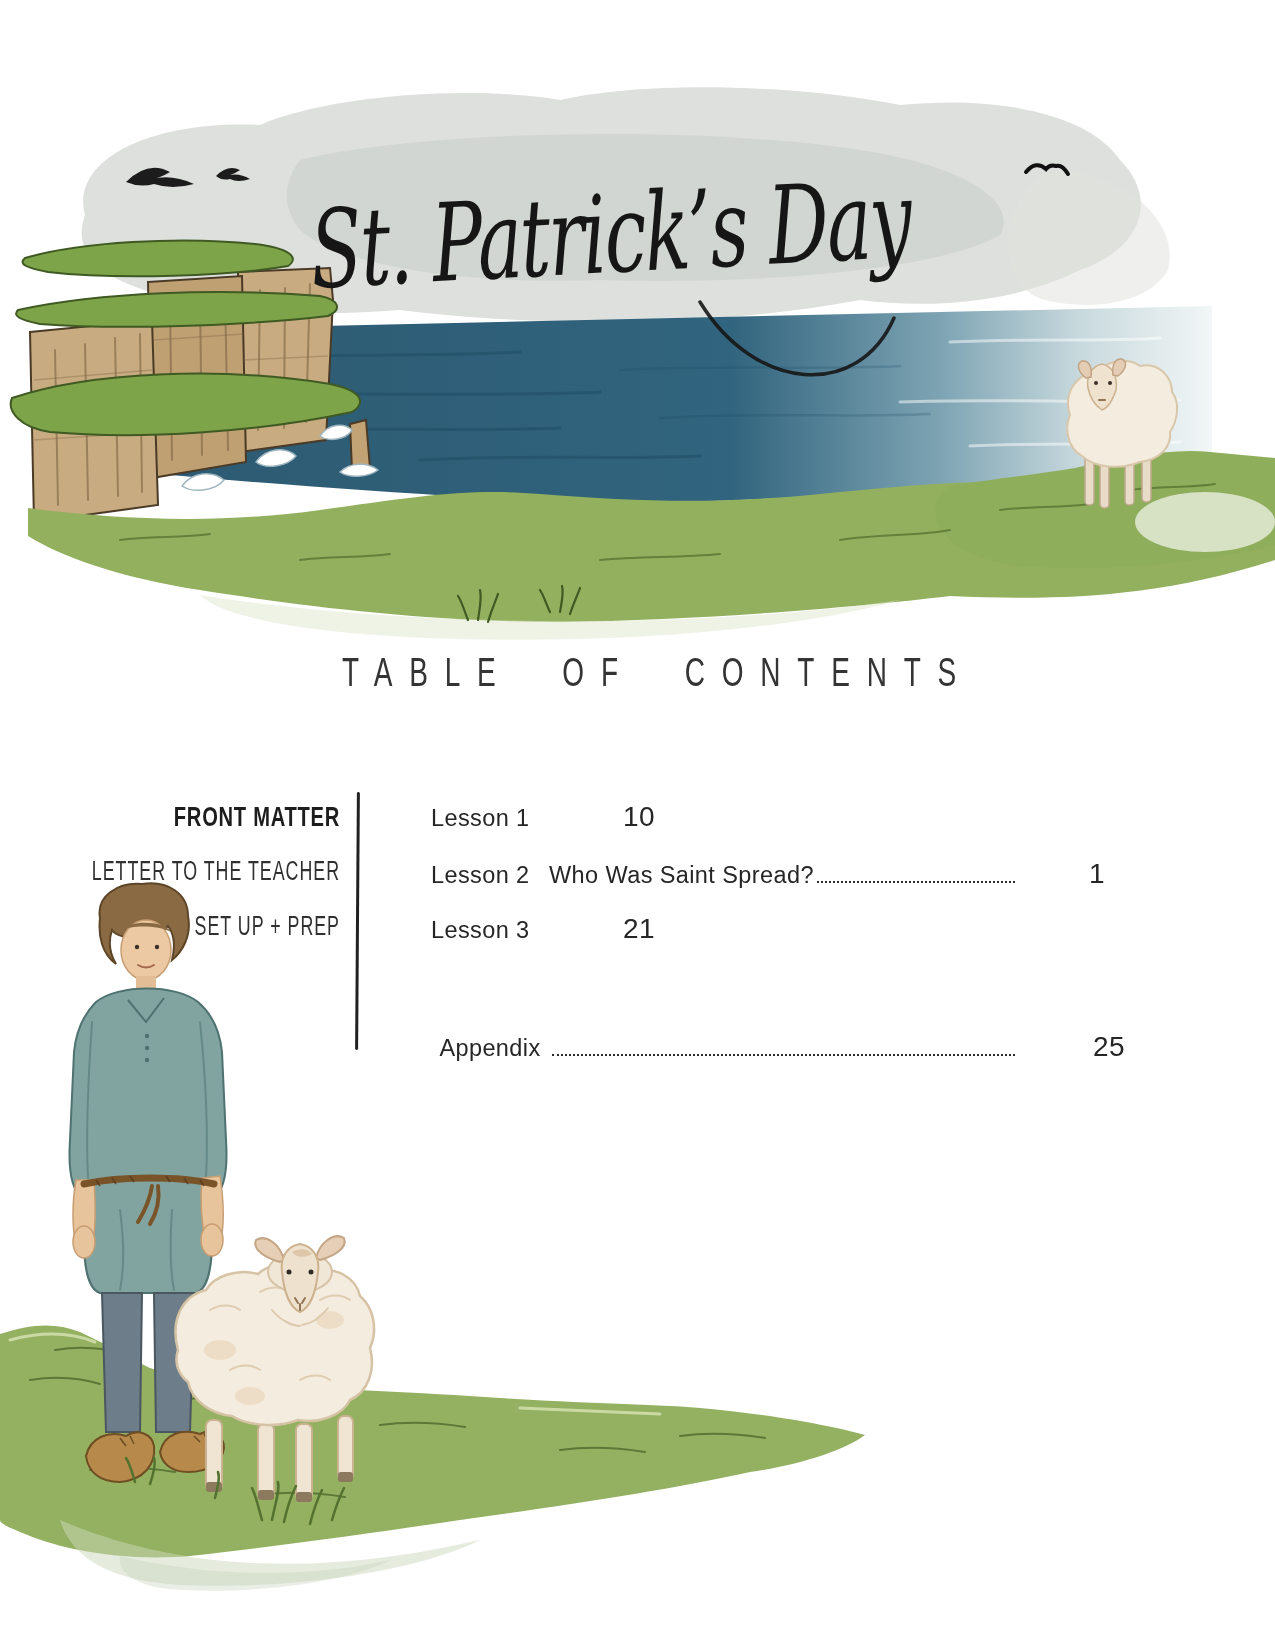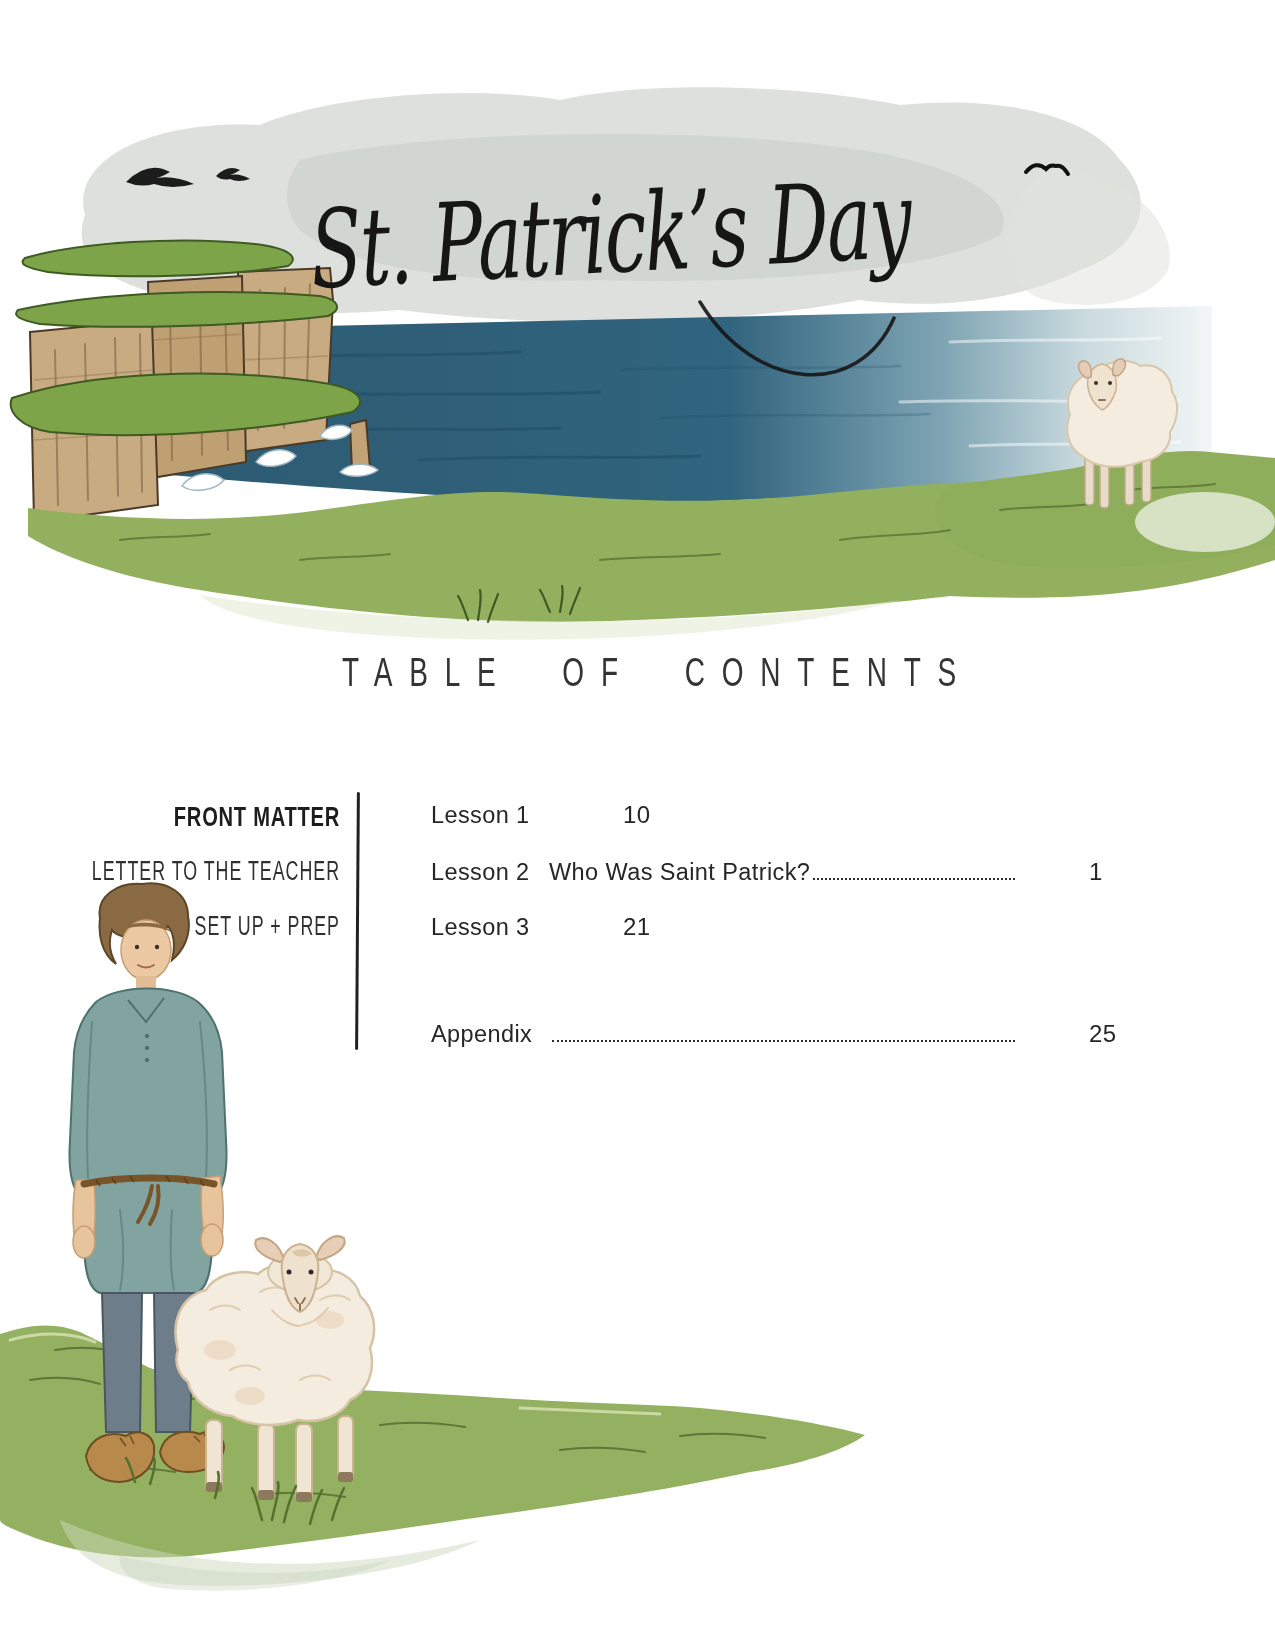--- a/index.html
+++ b/index.html
@@ -62,33 +62,33 @@
 
   .toc-rows{position:absolute;left:392px;top:795px;width:698px;}
   .toc-row{
     position:absolute;left:0;width:698px;
     display:flex;align-items:baseline;
     font-size:23.5px;color:#262626;letter-spacing:0.4px;margin-left:39px;
   }
   .row-0{top:6px;}
   .row-1{top:63px;}
   .row-2{top:118px;}
-  .row-3{top:225px;}
+  .row-3{top:236px;text-align:center;}
   .toc-row .lbl{width:118px;flex:0 0 118px;}
   .toc-row .titlewrap{flex:1;display:flex;align-items:baseline;min-width:0;}
   .toc-row .title{white-space:nowrap;}
   .toc-row .dots{
     flex:1;
     height:0.72em;
     border-bottom:2.4px dotted #2b2b2b;
     margin-left:3px;
   }
   .toc-row .num{
     flex:0 0 40px;margin-left:74px;
-    font-size:24px;color:#262626;
+    font-size:28px;color:#262626;
   }
 </style>
 </head>
 <body>
 
 <div class="page">
 
   <svg class="header-art" width="1275" height="660" viewBox="0 0 1275 660">
     <defs>
       <linearGradient id="seaGrad" x1="0" y1="0" x2="1" y2="0">
@@ -223,21 +223,21 @@
   <div class="toc-divider"></div>
 
   <div class="toc-rows">
     <div class="toc-row row-0">
       <span class="lbl">Lesson 1</span>
       <span class="num">10</span>
     </div>
     <div class="toc-row row-1">
       <span class="lbl">Lesson 2</span>
       <span class="titlewrap">
-        <span class="title">Who Was Saint Patrick? </span>
+        <span class="title">Who Was Saint Spread? </span>
         <span class="dots"></span>
       </span>
       <span class="num">1</span>
     </div>
     <div class="toc-row row-2">
       <span class="lbl">Lesson 3</span>
       <span class="num">21</span>
     </div>
     <div class="toc-row row-3">
       <span class="lbl">Appendix</span>

